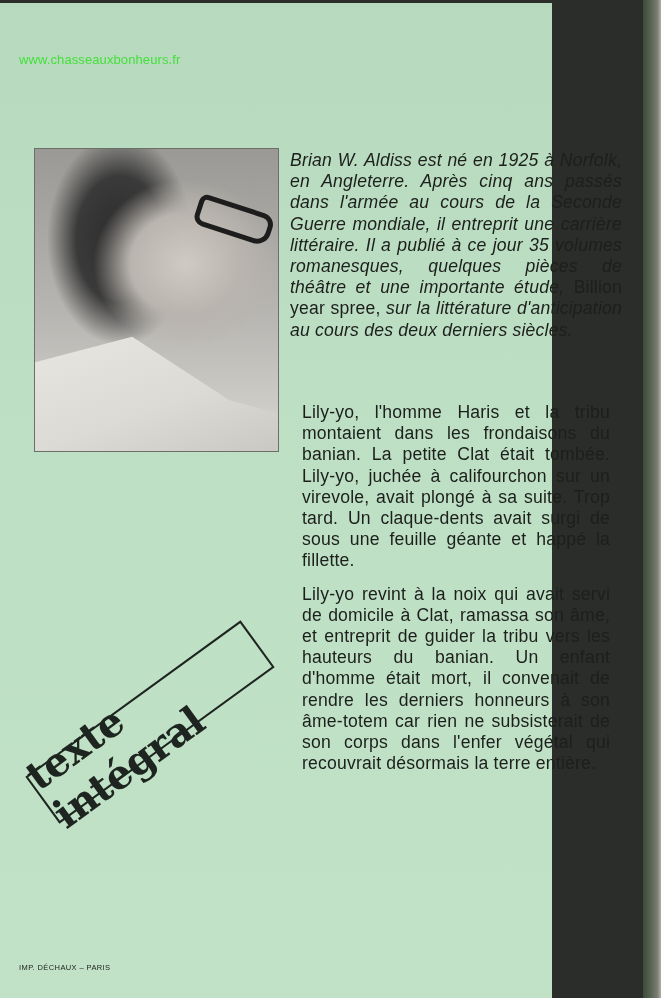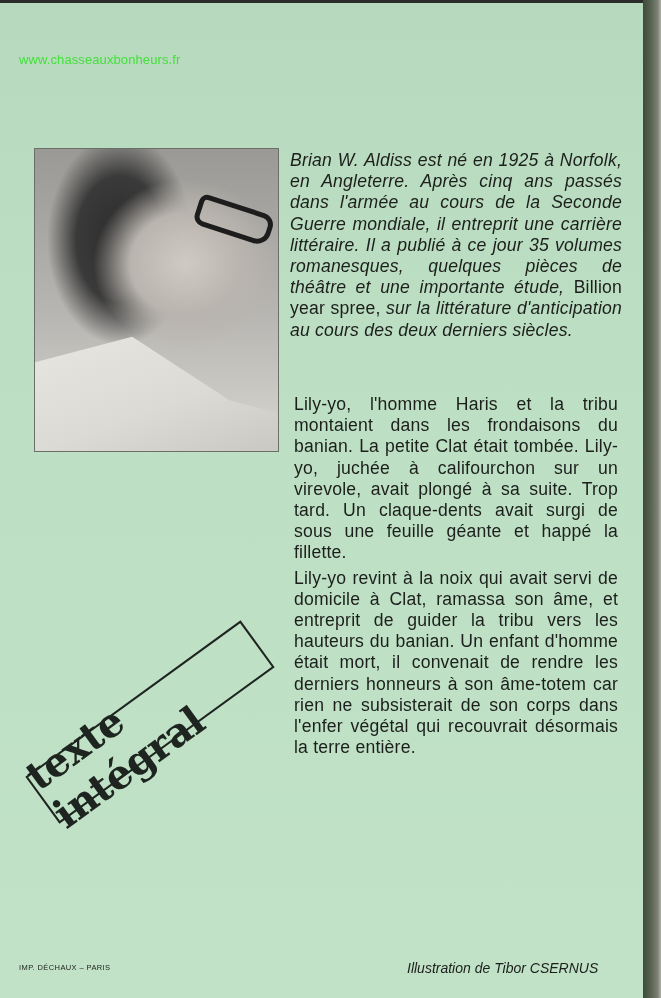--- a/index.html
+++ b/index.html
@@ -2,22 +2,23 @@
 <html><head>
   <meta charset="utf-8">
   <style>
     html, body { margin: 0; padding: 0; }
     body {
       width: 661px; height: 998px; position: relative; overflow: hidden;
       background: #2a2d29;
       font-family: "Liberation Sans", sans-serif;
     }
     .cover {
-      position: absolute; left: 0; top: 3px; width: 643px; height: 995px;
+      position: absolute; left: 0; top: 3px; width: 543px; height: 995px;
       background: linear-gradient(180deg, #b7d9bd 0%, #bddfc3 40%, #c1e2c7 100%);
+      padding-left: 9px;
     }
     .spine {
       position: absolute; left: 643px; top: 0; width: 18px; height: 998px;
       background: linear-gradient(90deg, #3e4a3c 0%, #56614f 40%, #7a7f74 80%, #b0b0a6 100%);
     }
     .watermark {
       position: absolute; left: 19px; top: 49px;
       font-size: 13px; color: #44e03c; letter-spacing: 0.1px;
       font-family: "Liberation Sans", sans-serif;
     }
@@ -44,21 +45,21 @@
       position: absolute; left: 290px; top: 147px; width: 332px;
       font-size: 17.6px; line-height: 21.2px; color: #1c1f1c;
       font-style: italic; text-align: justify; letter-spacing: 0.2px;
     }
     .bio .roman { font-style: normal; }
     .blurb {
       position: absolute; left: 290px; top: 387px; width: 332px;
       font-size: 17.6px; line-height: 21.2px; color: #1c1f1c;
       text-align: justify; letter-spacing: 0.2px;
     }
-    .blurb p { margin: 4px; }
+    .blurb p { margin: 12px; }
     .stamp {
       position: absolute; left: 17px; top: 690px; width: 262px; height: 54px;
       border: 2.5px solid #1e2420;
       transform: rotate(-36deg); transform-origin: center;
       display: flex; align-items: center; justify-content: center;
     }
     .stamp span {
       font-family: "DejaVu Serif", serif; font-weight: bold;
       font-size: 40px; color: #1e2420; letter-spacing: -0.5px;
     }
@@ -89,15 +90,14 @@
   <div class="blurb">
     <p>Lily-yo, l'homme Haris et la tribu montaient dans les frondaisons du banian. La petite Clat était tombée. Lily-yo, juchée à califourchon sur un virevole, avait plongé à sa suite. Trop tard. Un claque-dents avait surgi de sous une feuille géante et happé la fillette.</p>
     <p>Lily-yo revint à la noix qui avait servi de domicile à Clat, ramassa son âme, et entreprit de guider la tribu vers les hauteurs du banian. Un enfant d'homme était mort, il convenait de rendre les derniers honneurs à son âme-totem car rien ne subsisterait de son corps dans l'enfer végétal qui recouvrait désormais la terre entière.</p>
   </div>
 
   <div class="stamp">
     <span>texte intégral</span>
   </div>
 
   <div class="printer">IMP. DÉCHAUX – PARIS</div>
-  <div class="credit">Illustration de Tibor CSERNUS</div>
 </div>
 <div class="spine"></div>
 
 </body></html>

